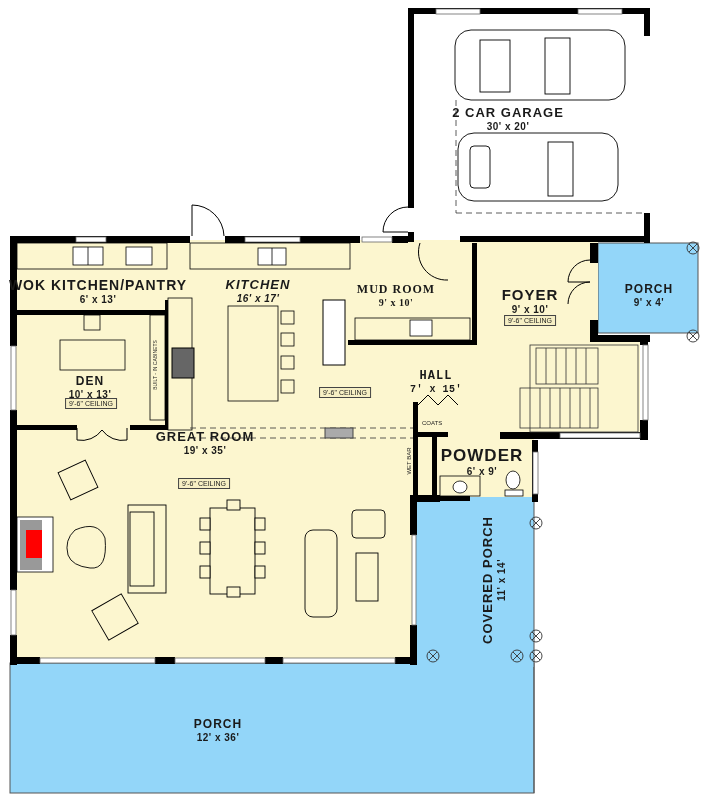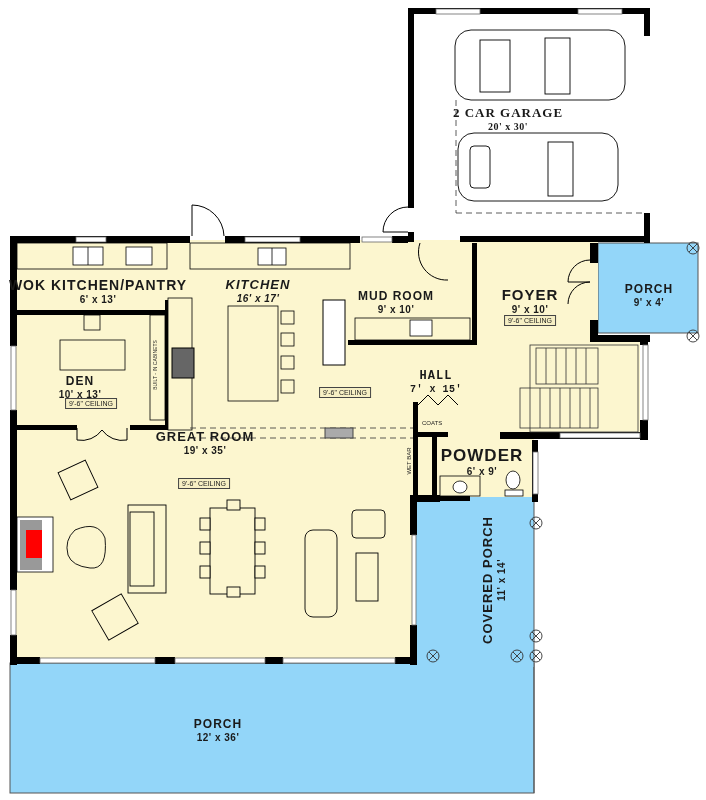--- a/index.html
+++ b/index.html
@@ -210,45 +210,45 @@
   </g>
 
   <g fill="#fff" stroke="#000" stroke-width="0.8">
     <rect x="440" y="476" width="40" height="20" fill="#fcf6cf"></rect>
     <ellipse cx="460" cy="487" rx="7" ry="6"></ellipse>
     <ellipse cx="513" cy="480" rx="7" ry="9"></ellipse>
     <rect x="505" y="490" width="18" height="6"></rect>
   </g>
 </svg>
 
-<div class="lbl" style="left:508px; top:106px;font-family:Liberation Serif, serif;">
+<div class="lbl" style="left:508px; top:106px;">
   <span class="nm">2 CAR GARAGE</span>
-    <span class="dm">20' x 30'</span>
+    <span class="dm">30' x 20'</span>
 </div>
 <div class="lbl" style="left:98px; top:278px;">
   <span class="nm" style="font-size:14px">WOK KITCHEN/PANTRY</span>
     <span class="dm">6' x 13'</span>
 </div>
 <div class="lbl" style="left:258px; top:278px;font-style:italic;">
   <span class="nm">KITCHEN</span>
     <span class="dm">16' x 17'</span>
 </div>
-<div class="lbl" style="left:396px; top:290px;">
+<div class="lbl" style="left:396px; top:283px;font-family:Liberation Serif, serif;">
   <span class="nm" style="font-size:12px">MUD ROOM</span>
     <span class="dm">9' x 10'</span>
 </div>
 <div class="lbl" style="left:530px; top:287px;">
   <span class="nm" style="font-size:15px">FOYER</span>
     <span class="dm">9' x 10'</span>
 </div>
 <div class="lbl" style="left:649px; top:283px;">
   <span class="nm" style="font-size:12px">PORCH</span>
     <span class="dm">9' x 4'</span>
 </div>
-<div class="lbl" style="left:80px; top:375px;">
+<div class="lbl" style="left:90px; top:375px;">
   <span class="nm" style="font-size:12px">DEN</span>
     <span class="dm">10' x 13'</span>
 </div>
 <div class="lbl" style="left:436px; top:370px;font-family:Liberation Mono, monospace;">
   <span class="nm" style="font-size:12px">HALL</span>
     <span class="dm">7' x 15'</span>
 </div>
 <div class="lbl" style="left:205px; top:430px;">
   <span class="nm">GREAT ROOM</span>
     <span class="dm">19' x 35'</span>

